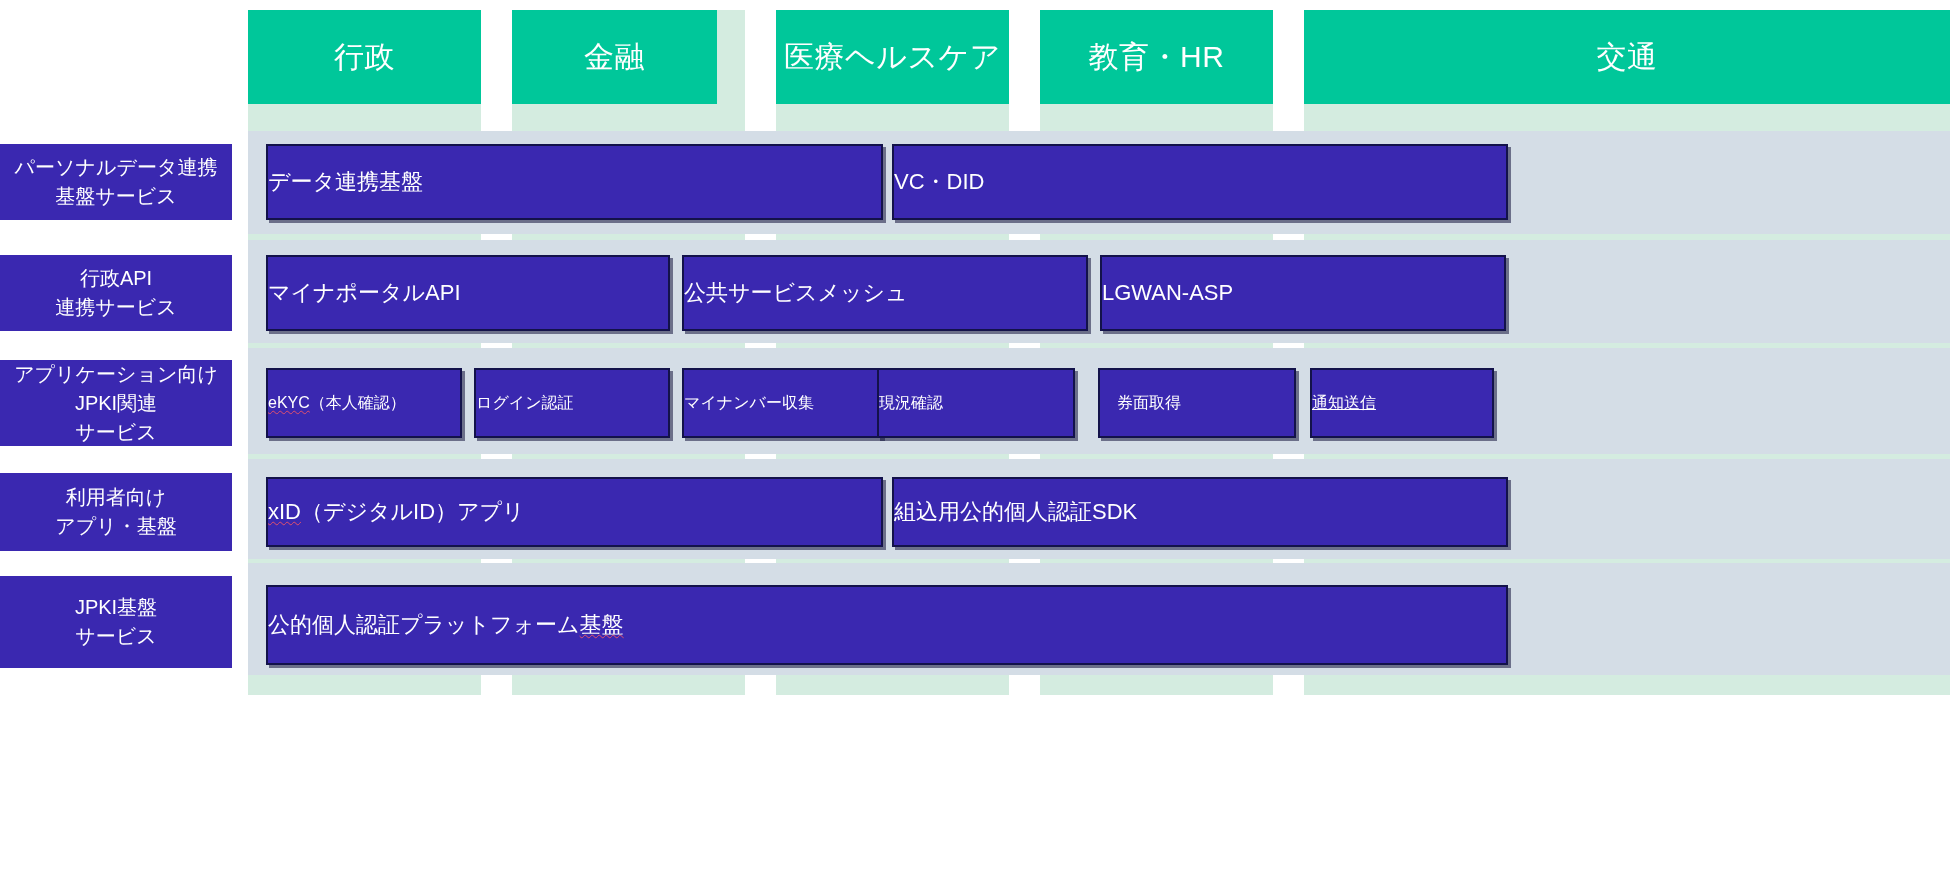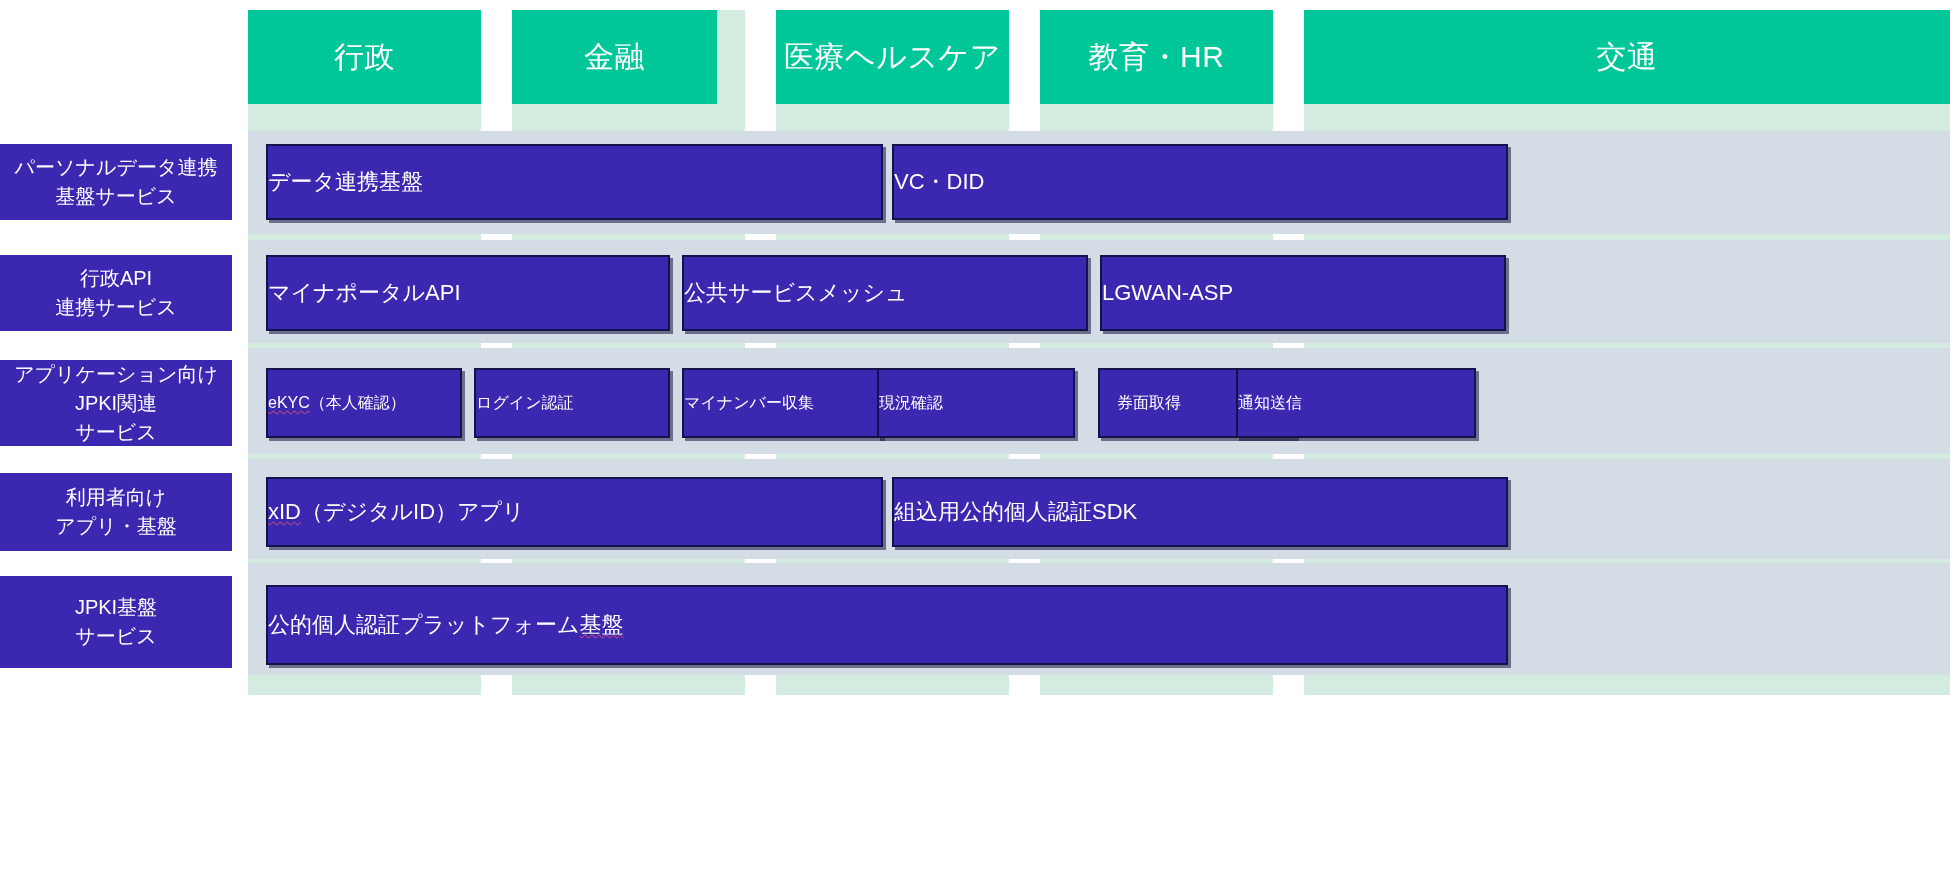--- a/index.html
+++ b/index.html
@@ -139,21 +139,21 @@
     </div>
     <div class="svc sm" style="left: 682px; width: 200px; top: 368px; height: 70px;">
       <span>マイナンバー収集</span>
     </div>
     <div class="svc sm" style="left: 848px; width: 198px; top: 368px; height: 70px; margin-left: 29px;">
       <span>現況確認</span>
     </div>
     <div class="svc sm" style="left: 1098px; width: 198px; top: 368px; height: 70px; padding-left: 17px;">
       <span>券面取得</span>
     </div>
-    <div class="svc sm" style="left: 1236px; width: 240px; top: 368px; height: 70px;">
+    <div class="svc sm" style="left: 1310px; width: 184px; top: 368px; height: 70px; text-decoration: underline;">
       <span>通知送信</span>
     </div>
     <div class="svc" style="left: 266px; width: 617px; top: 477px; height: 70px;">
       <span><span class="u">xID</span><span class="plain">（デジタルID）アプリ</span></span>
     </div>
     <div class="svc" style="left: 892px; width: 616px; top: 477px; height: 70px;">
       <span>組込用公的個人認証SDK</span>
     </div>
     <div class="svc" style="left: 266px; width: 1242px; top: 585px; height: 80px;">
       <span><span class="plain">公的個人認証プラットフォーム</span><span class="u">基盤</span></span>

